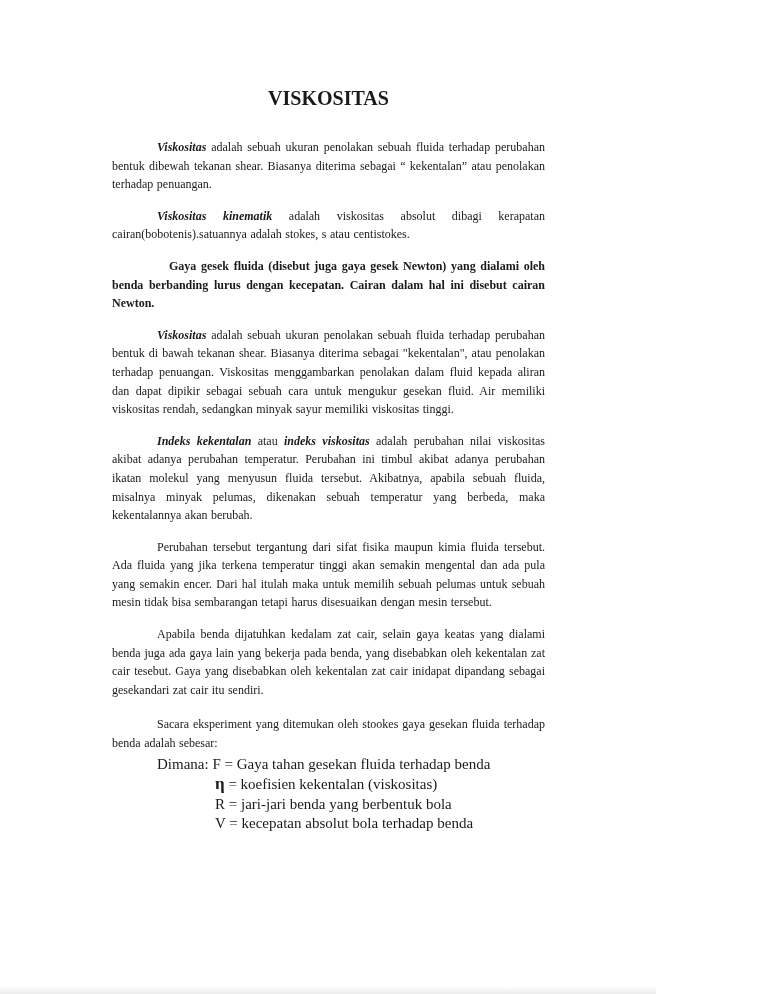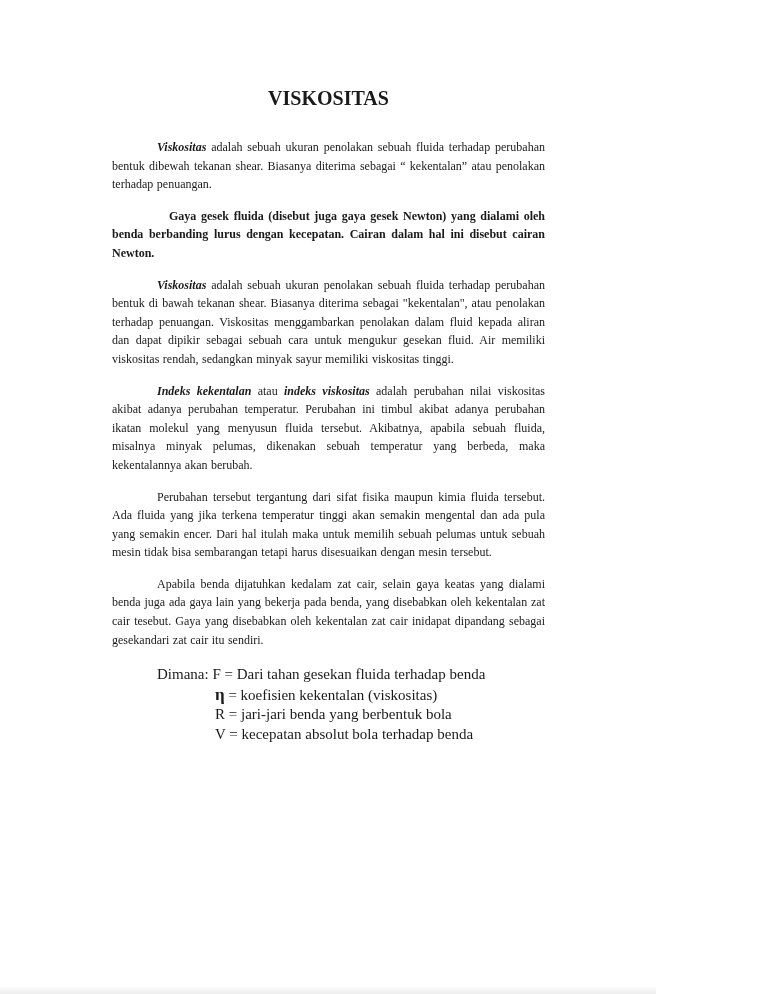--- a/index.html
+++ b/index.html
@@ -56,27 +56,29 @@
   .sym-bold { font-weight: bold; font-size: 17px; }
 </style>
 </head>
 <body>
 
 <div class="page">
   <h1 class="doc-title">VISKOSITAS</h1>
 
   <div id="paragraphs">
       <p class="para"><span class="bi">Viskositas</span><span> adalah sebuah ukuran penolakan sebuah fluida terhadap perubahan bentuk dibewah tekanan shear. Biasanya diterima sebagai “ kekentalan” atau penolakan terhadap penuangan.</span></p>
+      <p class="para"><span class="bi">Viskositas kinematik</span><span> adalah viskositas absolut dibagi kerapatan cairan(bobotenis).satuannya adalah stokes, s atau centistokes.</span></p>
       <p class="para deep"><span>Gaya gesek fluida (disebut juga gaya gesek Newton) yang dialami oleh benda berbanding lurus dengan kecepatan. Cairan dalam hal ini disebut cairan Newton.</span></p>
       <p class="para"><span class="bi">Viskositas</span><span> adalah sebuah ukuran penolakan sebuah fluida terhadap perubahan bentuk di bawah tekanan shear. Biasanya diterima sebagai "kekentalan", atau penolakan terhadap penuangan. Viskositas menggambarkan penolakan dalam fluid kepada aliran dan dapat dipikir sebagai sebuah cara untuk mengukur gesekan fluid. Air memiliki viskositas rendah, sedangkan minyak sayur memiliki viskositas tinggi.</span></p>
       <p class="para"><span class="bi">Indeks kekentalan</span><span> atau </span><span class="bi">indeks viskositas</span><span> adalah perubahan nilai viskositas akibat adanya perubahan temperatur. Perubahan ini timbul akibat adanya perubahan ikatan molekul yang menyusun fluida tersebut. Akibatnya, apabila sebuah fluida, misalnya minyak pelumas, dikenakan sebuah temperatur yang berbeda, maka kekentalannya akan berubah.</span></p>
       <p class="para"><span>Perubahan tersebut tergantung dari sifat fisika maupun kimia fluida tersebut. Ada fluida yang jika terkena temperatur tinggi akan semakin mengental dan ada pula yang semakin encer. Dari hal itulah maka untuk memilih sebuah pelumas untuk sebuah mesin tidak bisa sembarangan tetapi harus disesuaikan dengan mesin tersebut.</span></p>
       <p class="para nogap"><span>Apabila benda dijatuhkan kedalam zat cair, selain gaya keatas yang dialami benda juga ada gaya lain yang bekerja pada benda, yang disebabkan oleh kekentalan zat cair tesebut. Gaya yang disebabkan oleh kekentalan zat cair inidapat dipandang sebagai gesekandari zat cair itu sendiri.</span></p>
+      <p class="para tight"><span>Sacara eksperiment yang ditemukan oleh stookes gaya gesekan fluida terhadap benda adalah sebesar:</span></p>
     </div>
 
 
   <div id="where" class="where-block">
-      <div class="def-line first"><span>Dimana: </span><span class="sym">F</span><span> = Dari tahan gesekan fluida terhadap benda</span></div>
+      <div class="def-line first"><span>Dimana: </span><span class="sym">F</span><span> = Gaya tahan gesekan fluida terhadap benda</span></div>
       <div class="def-line rest"><span class="sym-bold">η</span><span> = koefisien kekentalan (viskositas)</span></div>
       <div class="def-line rest"><span class="sym">R</span><span> = jari-jari benda yang berbentuk bola</span></div>
       <div class="def-line rest"><span class="sym">V</span><span> = kecepatan absolut bola terhadap benda</span></div>
     </div>
 </div>
 
 </body></html>

